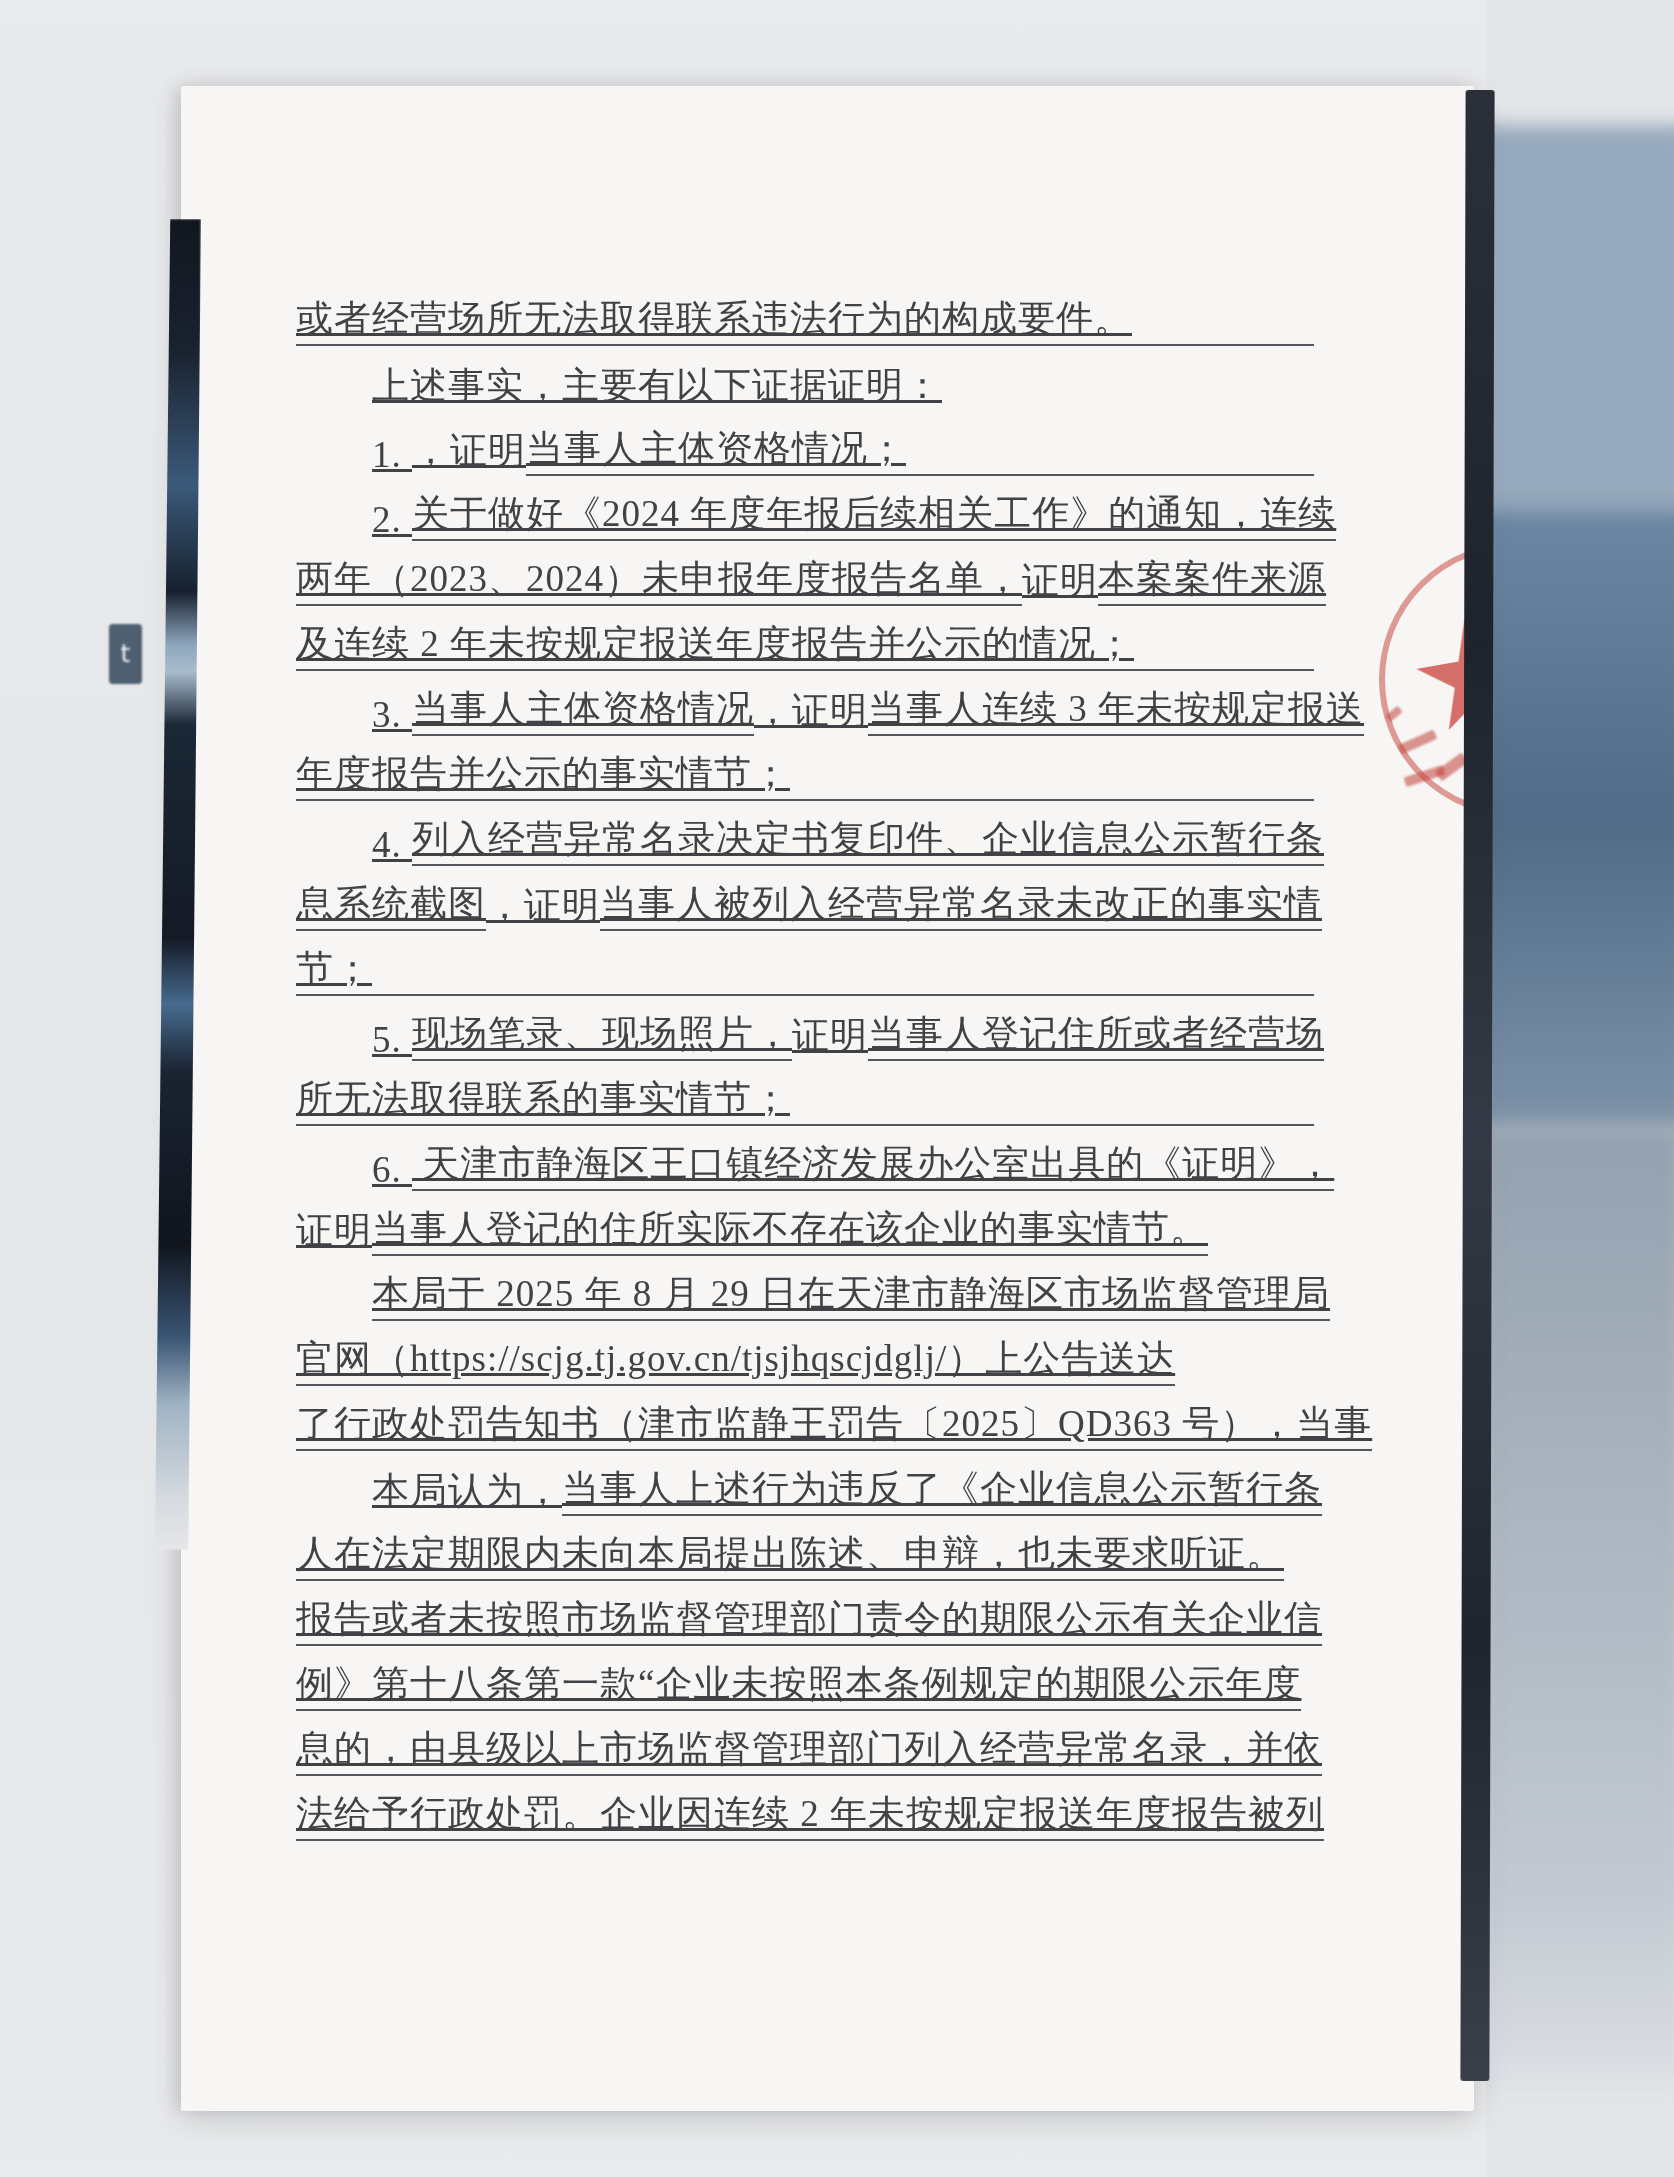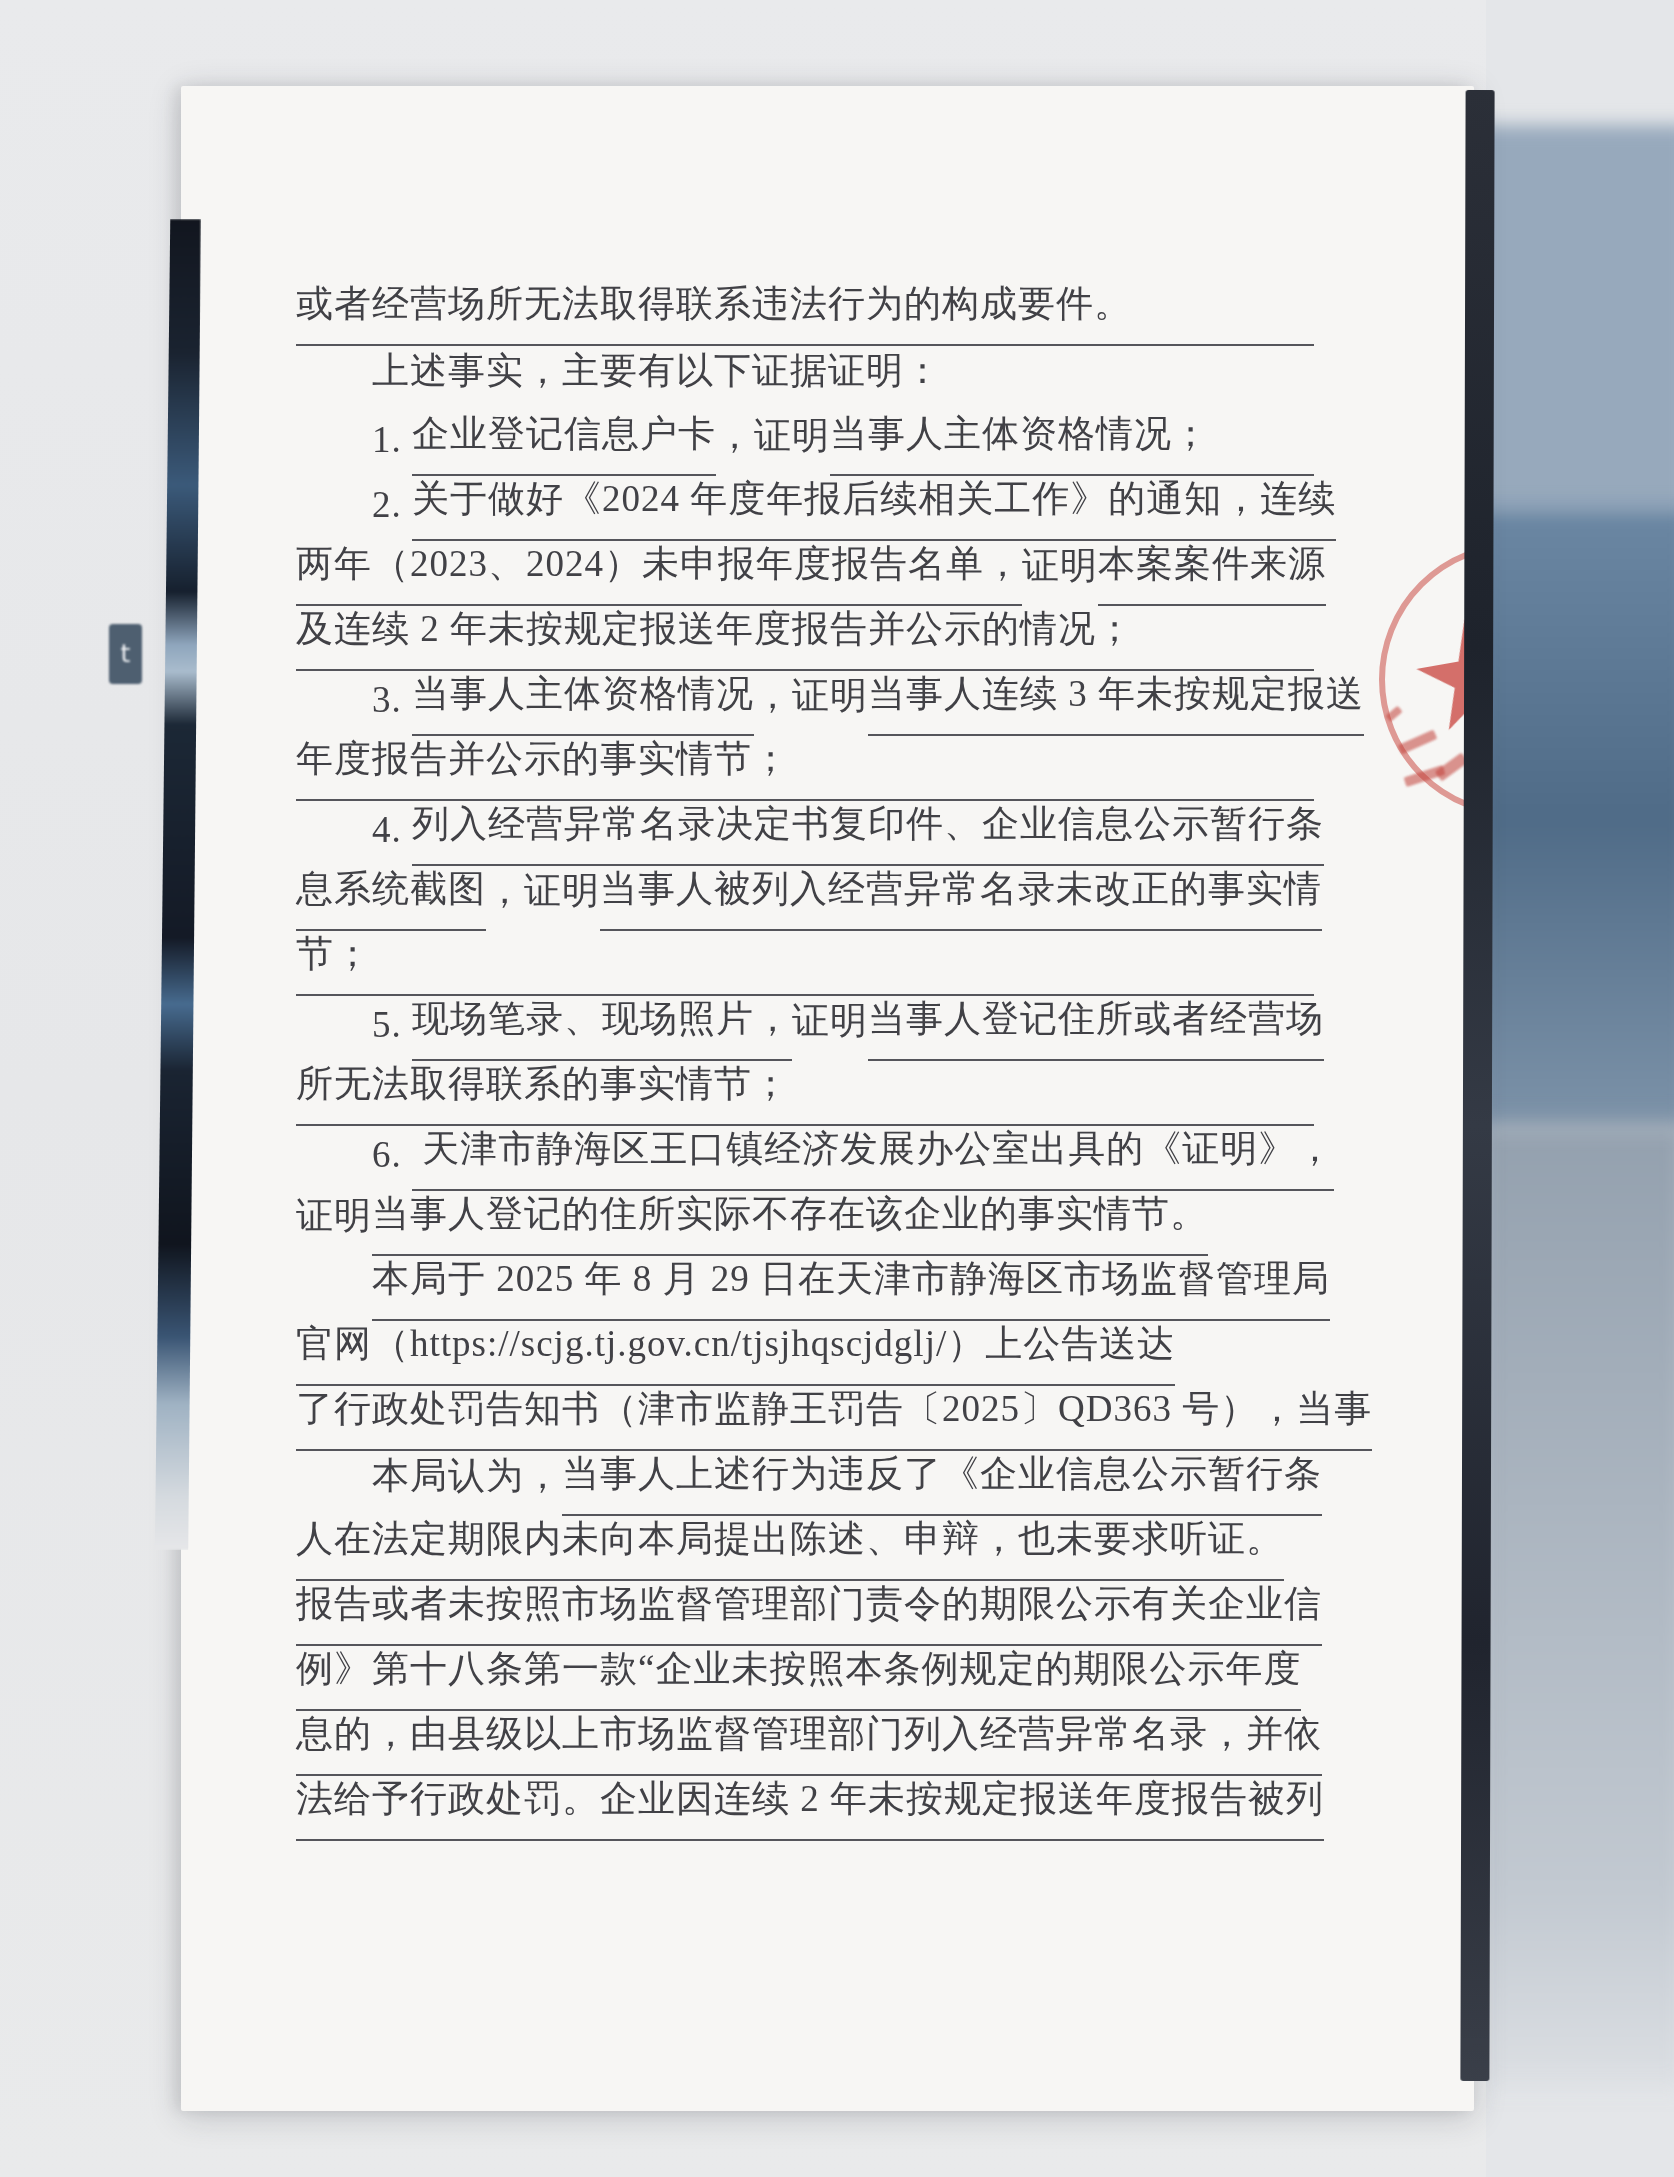--- a/index.html
+++ b/index.html
@@ -19,21 +19,21 @@
     overflow:hidden;border-radius:2px;
   }
   
   .doc-col{position:absolute;left:115px;top:195px;width:1018px;}
   .line{
     display:flex;align-items:flex-end;height:65px;
     font-size:37px;color:#414146;white-space:pre;letter-spacing:1px;
     overflow:visible;
   }
   .indent{display:inline-block;width:76px;flex:0 0 auto;}
-  .seg{padding-bottom:15px;flex:0 0 auto;}
+  .seg{padding-bottom:0;flex:0 0 auto;text-decoration:underline;}
   .seg.u{border-bottom:2px solid #55555b;}
   .fillrule{flex:1 1 auto;height:11.7px;border-bottom:2px solid #55555b;}
   
   .seal-ring{
     position:absolute;left:1198px;top:456px;width:263px;height:263px;
     border:6.8px solid rgba(197,60,52,.50);border-radius:50%;
     filter:blur(0.6px);
   }
   .seal-star{
     position:absolute;left:1205px;top:499px;width:176px;height:176px;
@@ -91,21 +91,21 @@
     <div class="seal-ring"></div>
     <div class="seal-star">★</div>
     <div class="seal-mark m1"></div>
     <div class="seal-mark m2"></div>
     <div class="seal-mark m3"></div>
     <div class="seal-mark m4"></div>
 
     <div class="doc-col">
         <div class="line"><span class="seg u">或者经营场所无法取得联系违法行为的构成要件。</span><span class="fillrule"></span></div>
         <div class="line"><span class="indent"></span><span class="seg">上述事实，主要有以下证据证明：</span></div>
-        <div class="line"><span class="indent"></span><span class="seg">1. </span><span class="seg u">企业登记信息户卡</span><span class="seg">，证明</span><span class="seg u">当事人主体资格情况；</span><span class="fillrule"></span></div>
+        <div class="line"><span class="indent"></span><span class="seg">1. </span><span class="seg">，证明</span><span class="seg u">当事人主体资格情况；</span><span class="fillrule"></span></div>
         <div class="line"><span class="indent"></span><span class="seg">2. </span><span class="seg u">关于做好《2024 年度年报后续相关工作》的通知，连续</span></div>
         <div class="line"><span class="seg u">两年（2023、2024）未申报年度报告名单，</span><span class="seg">证明</span><span class="seg u">本案案件来源</span></div>
         <div class="line"><span class="seg u">及连续 2 年未按规定报送年度报告并公示的情况；</span><span class="fillrule"></span></div>
         <div class="line"><span class="indent"></span><span class="seg">3. </span><span class="seg u">当事人主体资格情况</span><span class="seg">，证明</span><span class="seg u">当事人连续 3 年未按规定报送</span></div>
         <div class="line"><span class="seg u">年度报告并公示的事实情节；</span><span class="fillrule"></span></div>
         <div class="line"><span class="indent"></span><span class="seg">4. </span><span class="seg u">列入经营异常名录决定书复印件、企业信息公示暂行条</span></div>
         <div class="line"><span class="seg u">息系统截图</span><span class="seg">，证明</span><span class="seg u">当事人被列入经营异常名录未改正的事实情</span></div>
         <div class="line"><span class="seg u">节；</span><span class="fillrule"></span></div>
         <div class="line"><span class="indent"></span><span class="seg">5. </span><span class="seg u">现场笔录、现场照片，</span><span class="seg">证明</span><span class="seg u">当事人登记住所或者经营场</span></div>
         <div class="line"><span class="seg u">所无法取得联系的事实情节；</span><span class="fillrule"></span></div>

